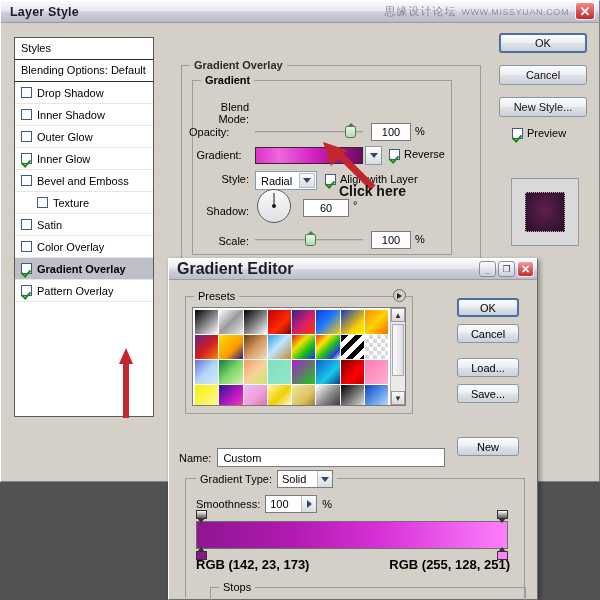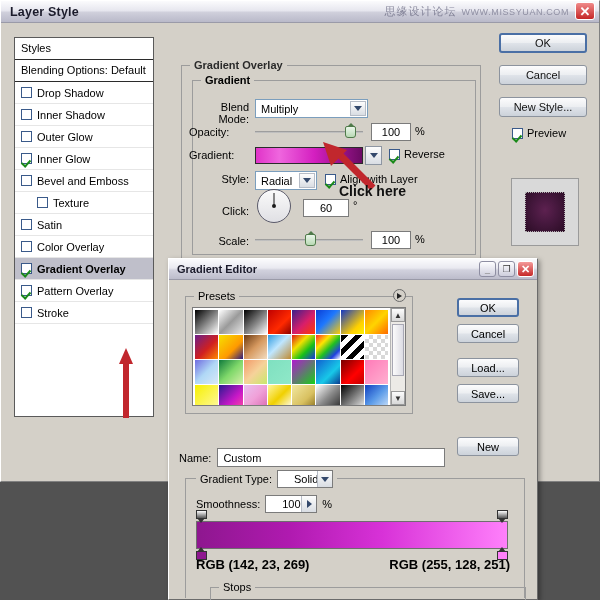--- a/index.html
+++ b/index.html
@@ -111,21 +111,21 @@
   .group {
     position: absolute;
     border: 1px solid #9c9c9c;
   }
   .group > .legend {
     position: absolute; top: -7px; left: 8px;
     background: #d4d0c8; padding: 0 4px;
     font-weight: bold; font-size: 11px; color: #2a2a2a;
   }
   #grp-overlay { left: 180px; top: 42px; width: 300px; height: 209px; }
-  #grp-gradient { left: 10px; top: 14px; width: 284px; height: 175px; border: 1px solid #9c9c9c; position: absolute; }
+  #grp-gradient { left: 10px; top: 14px; width: 260px; height: 175px; border: 1px solid #9c9c9c; position: absolute; }
   #grp-gradient > .legend { position: absolute; top: -7px; left: 8px; background: #d4d0c8; padding: 0 4px; font-weight: bold; font-size: 11px; }
 
   .fld { position: absolute; display: flex; align-items: center; }
   .lbl { font-size: 11px; text-align: right; }
 
   .combo {
     height: 19px; background: #fff;
     border: 1px solid #7b9ebd;
     display: flex; align-items: center;
     position: relative;
@@ -232,21 +232,21 @@
     border-bottom: 1px solid #6b6b6b;
     box-shadow: 2px 2px 5px rgba(0,0,0,.35);
   }
   #ge-titlebar {
     height: 21px;
     background: linear-gradient(to bottom,#fbfbfd 0%,#e9e9f0 45%,#d2d2de 55%,#bcbccb 100%);
     border-bottom: 1px solid #9a9aa8;
     display: flex; align-items: center; padding-left: 8px;
     position: relative;
   }
-  #ge-titlebar .ttl { font-weight: bold; font-size: 11px; color: #1b1b2b; }
+  #ge-titlebar .ttl { font-weight: bold; font-size: 16px; color: #1b1b2b; }
   .wbtns { position: absolute; right: 3px; top: 2px; display: flex; gap: 2px; align-items: center; }
   .wbtn {
     width: 17px; height: 16px;
     background: linear-gradient(to bottom,#fdfdff,#cfcfdd);
     border: 1px solid #8e8ea2; border-radius: 3px;
     display: flex; align-items: center; justify-content: center;
     font-size: 9px; color: #333;
   }
   .wbtn.close {
     background: linear-gradient(to bottom,#f49a9a,#c62828);
@@ -317,21 +317,21 @@
   }
 
   #grp-type {
     position: absolute; left: 16px; top: 198px; width: 340px; height: 120px;
     border: 1px solid #9c9c9c; border-bottom: none;
   }
   .small-combo {
     height: 18px; background: #fff; border: 1px solid #7b7b7b;
     display: flex; align-items: center; position: relative;
   }
-  .small-combo .val { padding-left: 16px; font-size: 11px; }
+  .small-combo .val { padding-left: 4px; font-size: 11px; }
   .small-combo .arrowbtn {
     position: absolute; right: 0; top: 0; bottom: 0; width: 15px;
     background: linear-gradient(to bottom,#fdfdfd,#d9dde3);
     border-left: 1px solid #b6bcc6;
     display: flex; align-items: center; justify-content: center;
   }
 
   #editor-gradbar {
     position: absolute; left: 10px; top: 42px; width: 312px; height: 28px;
     border: 1px solid #6e6e6e;
@@ -431,61 +431,51 @@
               <span class="sl-label">Color Overlay</span>
             </div>
             <div class="sl-row selected">
               <span class="cb checked"></span>
               <span class="sl-label">Gradient Overlay</span>
             </div>
             <div class="sl-row">
               <span class="cb checked"></span>
               <span class="sl-label">Pattern Overlay</span>
             </div>
-            <div class="sl-row">
-              <span class="cb"></span>
-              <span class="sl-label">Stroke</span>
-            </div>
           </div>
       </div>
 
       <div id="arrow-styles" class="red-arrow">
         <div class="head"></div>
           <div class="shaft"></div>
       </div>
 
       <div class="group" id="grp-overlay">
         <span class="legend">Gradient Overlay</span>
 
         <div id="grp-gradient">
           <span class="legend">Gradient</span>
 
           <div class="fld" style="left:-4px; top:20px; width:60px; justify-content:center;">
             <span class="lbl">Blend Mode:</span>
           </div>
-          <div class="combo" style="position:absolute; left:62px; top:18px; width:113px;">
-            <span class="val">Multiply</span>
-            <span class="arrowbtn">
-                <span class="caret"></span>
-              </span>
-          </div>
 
           <div class="fld" style="left:-4px; top:45px; width:60px; ">
             <span class="lbl">Opacity:</span>
           </div>
           <div class="slider" style="position:absolute; left:62px; top:44px; width:108px;">
             <div class="track"></div>
             <div class="knob" style="left:90px;"></div>
           </div>
           <div class="numbox" style="position:absolute; left:178px; top:42px; width:40px;">
             <span>100</span>
           </div>
           <span style="position:absolute; left:222px; top:44px;">%</span>
 
-          <div class="fld" style="left:-4px; top:68px; width:60px; justify-content:flex-start;">
+          <div class="fld" style="left:-4px; top:68px; width:60px; justify-content:center;">
             <span class="lbl">Gradient:</span>
           </div>
           <div class="gradbar" id="ls-gradbar" style="position: absolute; left: 62px; top: 66px; width: 108px; background-image: linear-gradient(to right, rgb(224, 51, 200) 0%, rgb(239, 102, 222) 22%, rgb(212, 31, 192) 55%, rgb(107, 10, 99) 100%);"></div>
           <div class="gradbar-btn" style="position:absolute; left:172px; top:65px;">
               <span class="caret"></span>
             </div>
           <div class="chk-inline" style="position:absolute; left:196px; top:67px;">
             <span class="cb checked"></span>
             <span>Reverse</span>
           </div>
@@ -498,21 +488,21 @@
             <span class="arrowbtn">
                 <span class="caret"></span>
               </span>
           </div>
           <div class="chk-inline" style="position:absolute; left:132px; top:92px;">
             <span class="cb checked"></span>
             <span>Align with Layer</span>
           </div>
 
           <div class="fld" style="left:-4px; top:124px; width:60px; justify-content:flex-end;">
-            <span class="lbl">Click:</span>
+            <span class="lbl">Shadow:</span>
           </div>
           <div class="dial" style="position:absolute; left:64px; top:108px;">
             <div class="needle"></div>
               <div class="hub"></div>
           </div>
           <div class="numbox" style="position:absolute; left:110px; top:118px; width:46px;">
             <span>60</span>
           </div>
           <span style="position:absolute; left:160px; top:118px;">°</span>
 
@@ -679,21 +669,21 @@
             <div class="tip"></div>
               <div class="body" style="background:#8e178f;"></div>
           </div>
           <div class="stop-bot" style="right:-1px;">
             <div class="tip"></div>
               <div class="body" style="background:#ff80fb;"></div>
           </div>
         </div>
 
         <div id="rgb-row">
-          <span>RGB (142, 23, 269)</span>
+          <span>RGB (142, 23, 173)</span>
           <span>RGB (255, 128, 251)</span>
         </div>
 
         <div id="grp-stops">
           <span class="legend">Stops</span>
 
         </div>
       </div>
     </div>
   </div>

